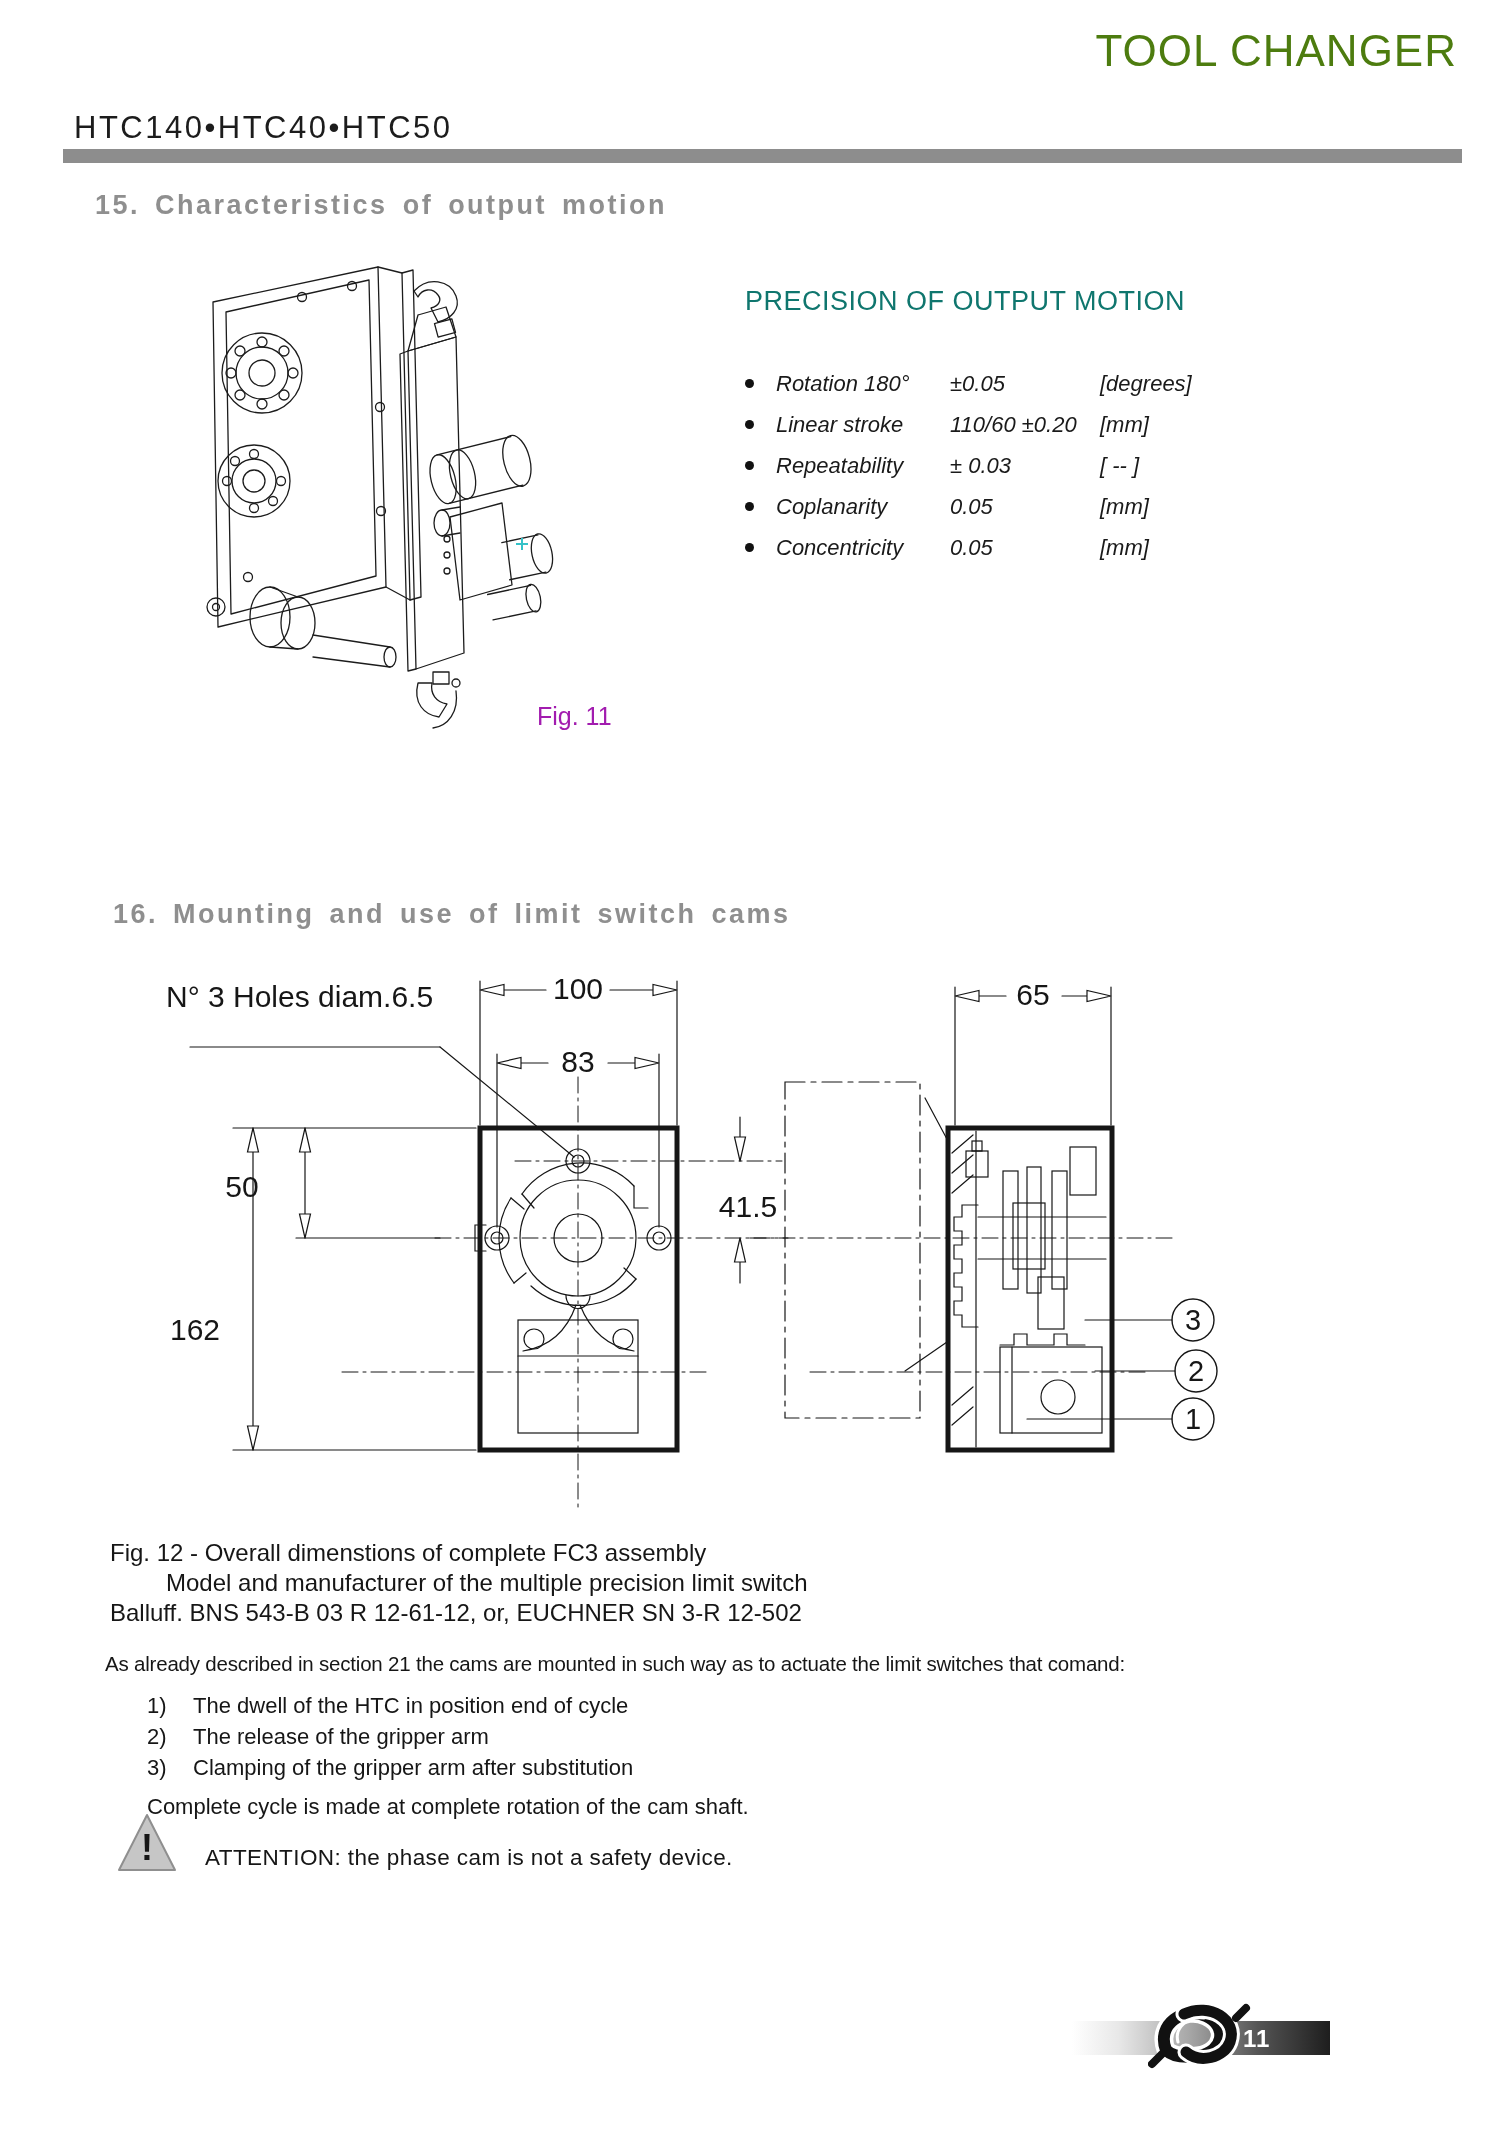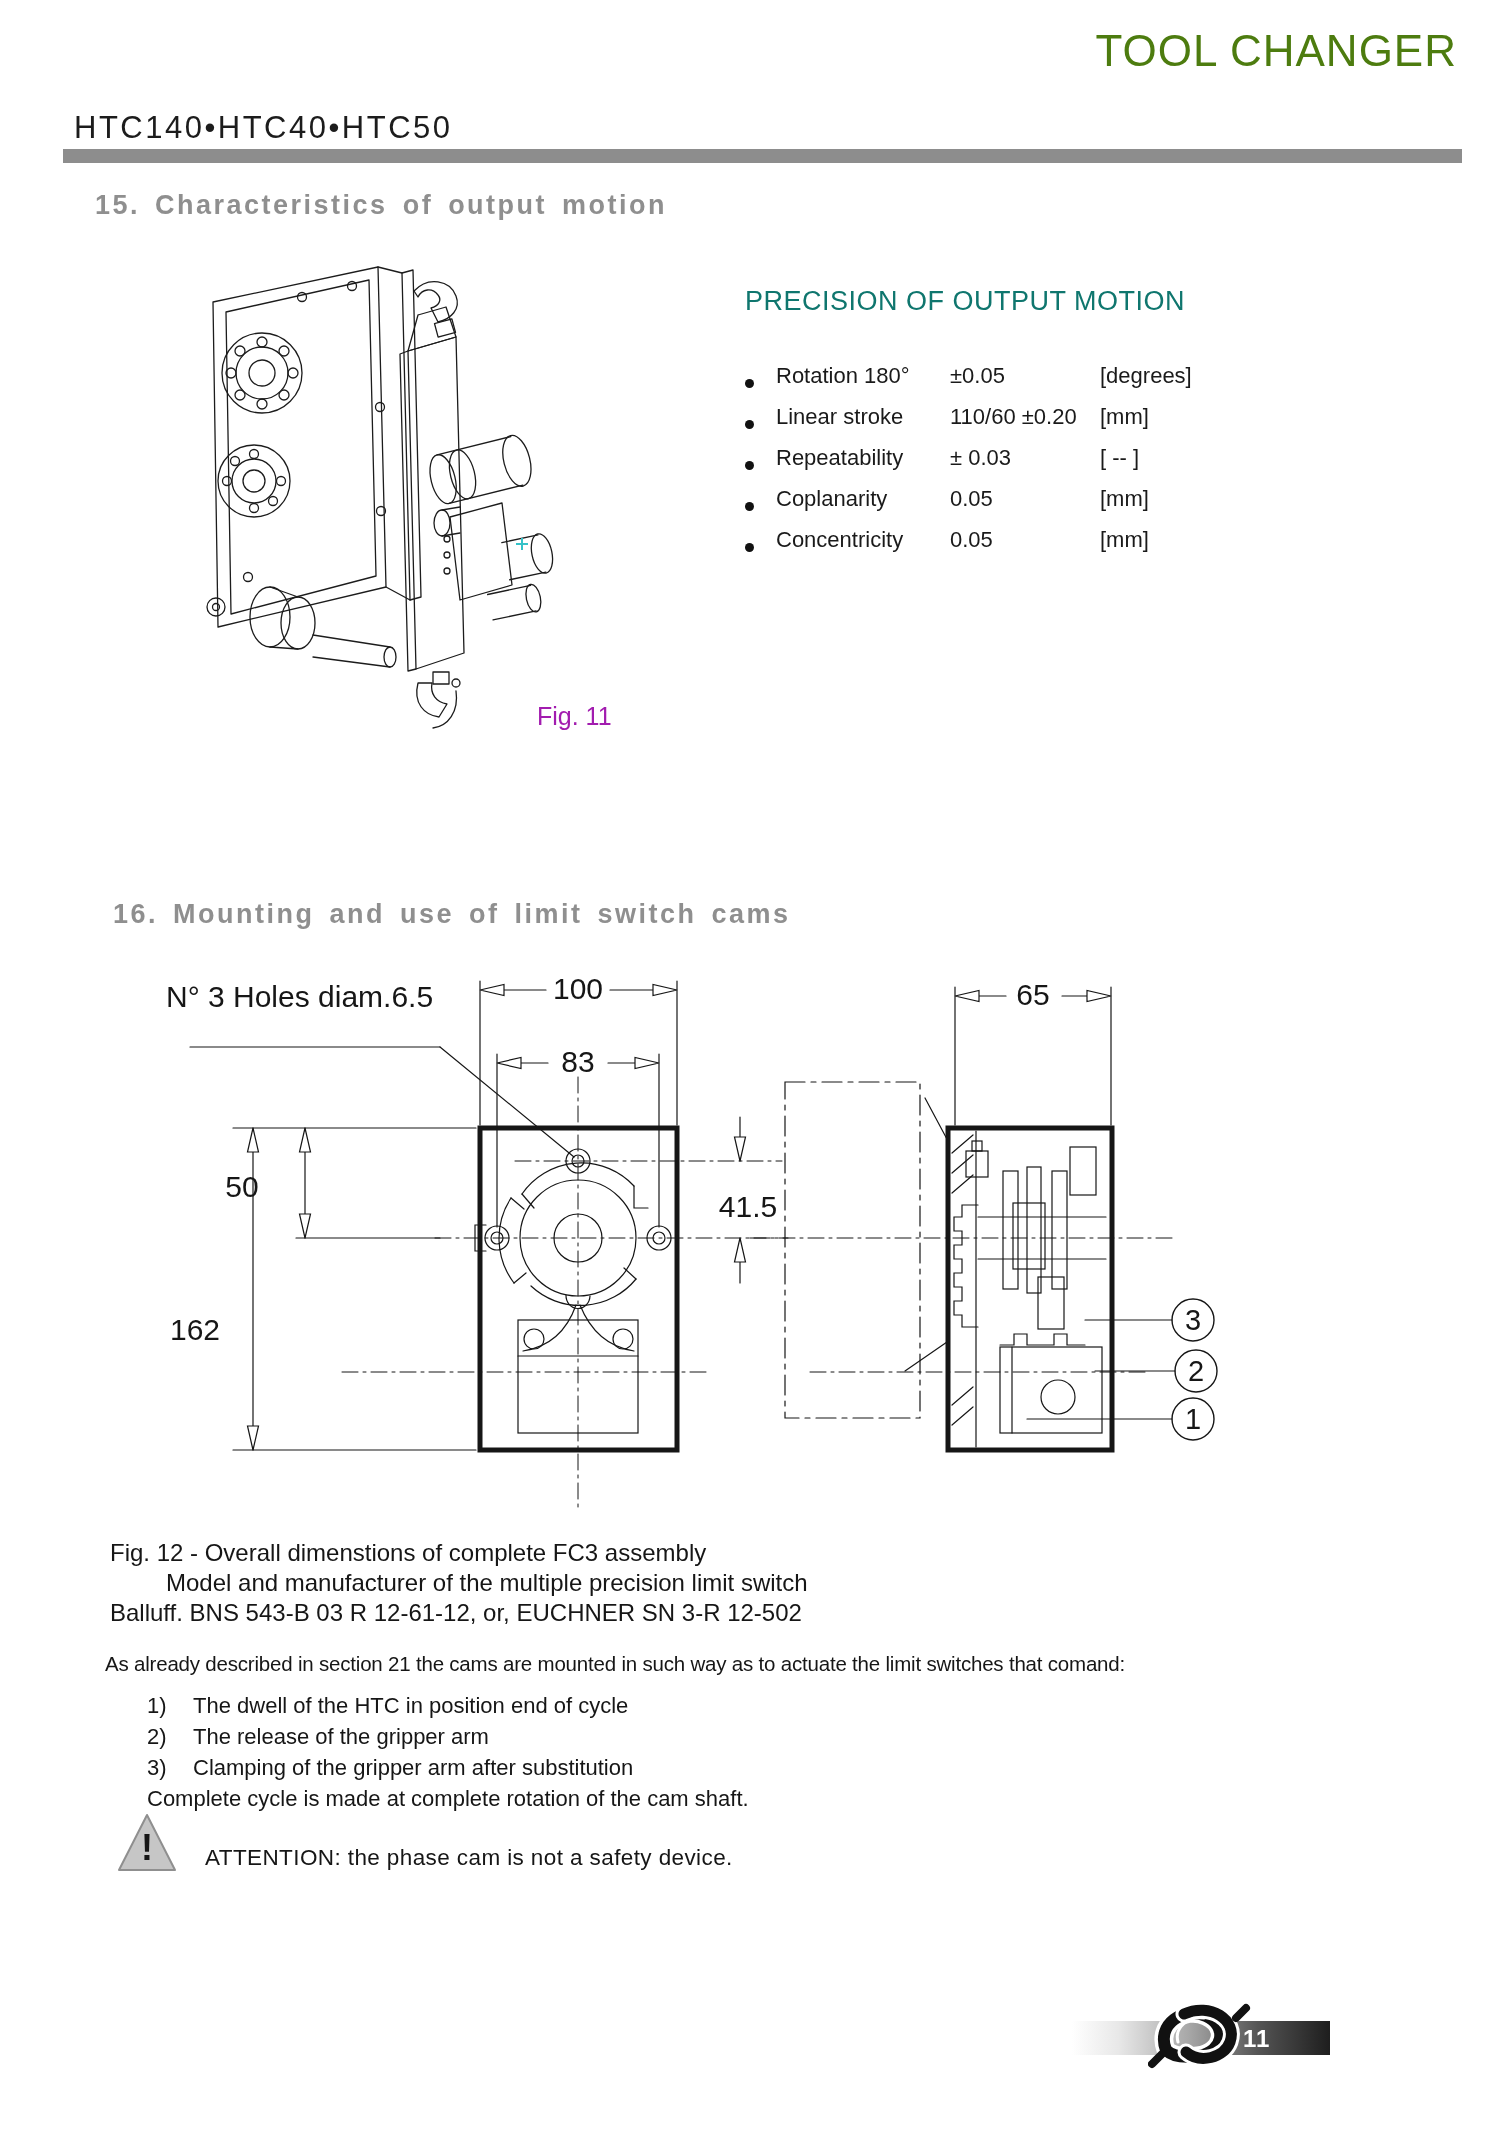--- a/index.html
+++ b/index.html
@@ -16,39 +16,39 @@
 
   
   .sec-heading{font-size:27px;font-weight:bold;color:#8f8f8f;letter-spacing:2.5px;word-spacing:5px;}
   .sec15{left:95px;top:190px;}
   .sec16{left:113px;top:899px;}
 
   
   .precision{left:745px;top:286px;width:520px;}
   .precision .ptitle{font-size:27px;color:#0f766e;letter-spacing:0.5px;}
   .precision ul{list-style:none;margin:46px 0 0 0;padding:0;}
-  .precision li{display:flex;align-items:flex-start;height:41px;font-size:22px;}
+  .precision li{display:flex;align-items:center;height:41px;font-size:22px;font-style:italic;}
   .precision .dot{width:9px;height:9px;border-radius:50%;background:#111;margin-right:22px;align-self:center;flex:0 0 auto;}
   .precision .plabel{width:174px;flex:0 0 auto;}
   .precision .pvalue{width:150px;flex:0 0 auto;}
   .precision .punit{flex:0 0 auto;}
 
   .fig11-caption{left:537px;top:702px;font-size:25px;color:#a21caf;}
 
   
   .fig12-caption{left:110px;top:1538px;font-size:24px;line-height:30px;color:#161616;}
   .fig12-caption .l2{margin-left:56px;}
   .fig12-caption .l3{}
 
   .intro{left:105px;top:1652px;width:1360px;font-size:20.5px;letter-spacing:-0.2px;color:#161616;}
 
   .camlist{left:147px;top:1690px;font-size:22px;color:#161616;}
   .camlist .row{display:flex;line-height:31px;}
   .camlist .num{width:46px;flex:0 0 auto;}
-  .camlist .closing{line-height:31px;margin-top:0;}
+  .camlist .closing{line-height:31px;margin-top:8px;}
 
   .attention-text{left:205px;top:1845px;font-size:22.5px;letter-spacing:0.4px;color:#161616;}
 
   
   .footer-bar{left:1072px;top:2021px;width:258px;height:34px;
     background:linear-gradient(to right,#ffffff 0%,#e8e8e8 18%,#a8a8a8 45%,#555555 72%,#1e1e1e 100%);}
   .page-num{left:1243px;top:2025px;font-size:24px;font-weight:bold;color:#ffffff;letter-spacing:1px;}
 
   svg{display:block;}
   svg text{font-family:"Liberation Sans", sans-serif;fill:#161616;}

